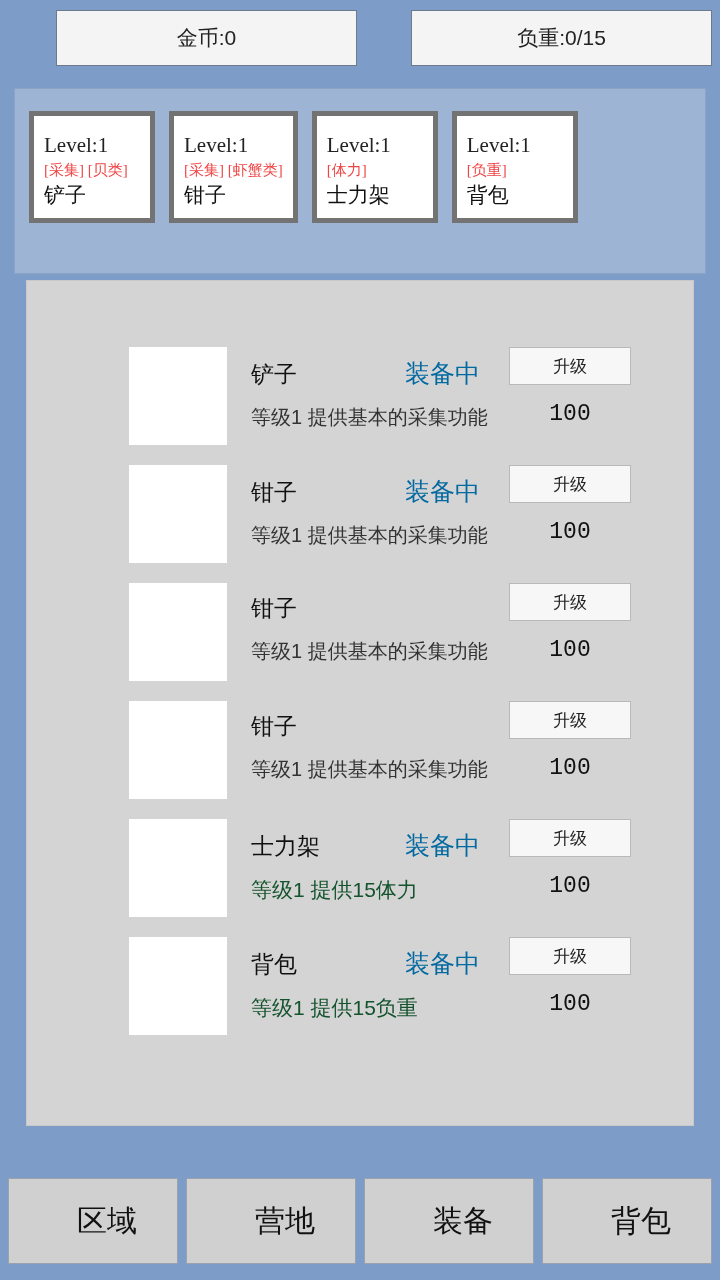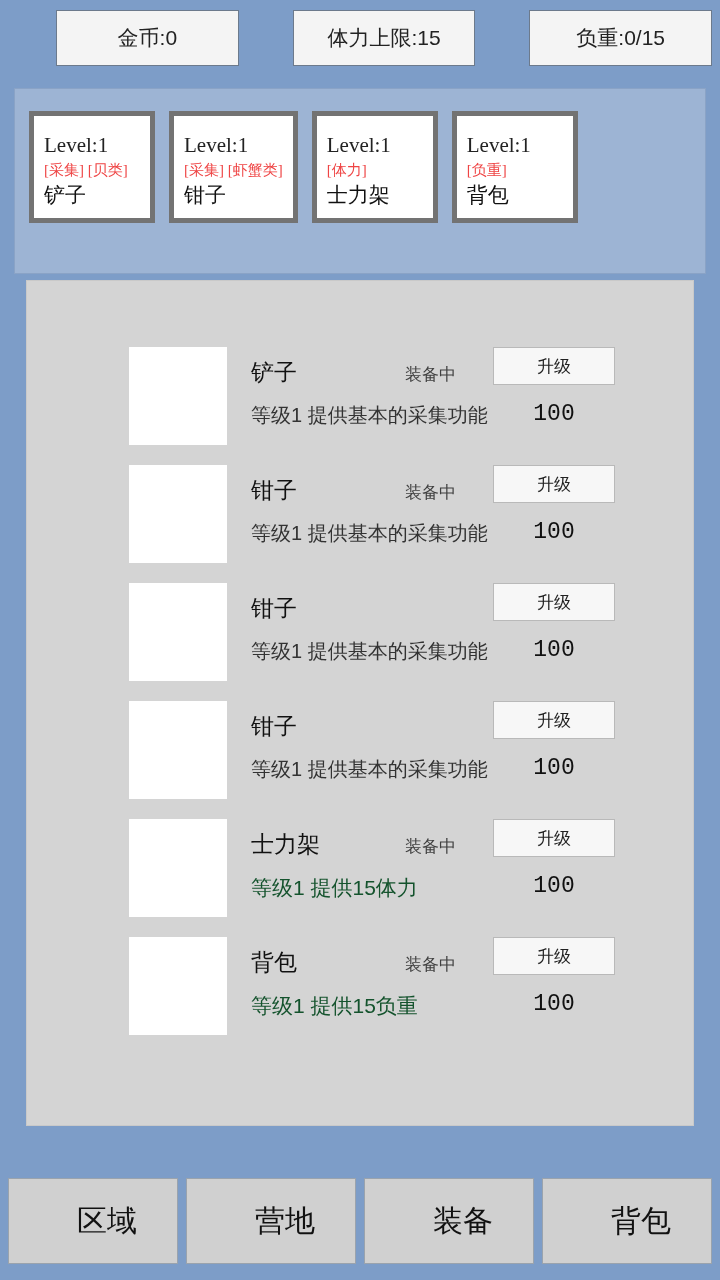--- a/index.html
+++ b/index.html
@@ -94,33 +94,33 @@
   .item-titleline {
     display: flex;
     align-items: baseline;
   }
   .item-name {
     font-size: 23px;
     color: #111;
     min-width: 154px;
   }
   .equipped-tag {
-    font-size: 17px;
-    color: #404040;
+    font-size: 25px;
+    color: #0369a1;
   }
   .item-desc {
     margin-top: 14px;
     font-size: 20px;
     color: #333;
   }
   .item-desc.big { font-size: 21px; color: #14532d; }
 
   .item-right {
     position: absolute;
-    left: 466px;
+    left: 482px;
     top: 0;
     width: 124px;
     text-align: center;
   }
   .upgrade-btn {
     width: 122px;
     height: 38px;
     background: #f7f7f7;
     border: 1px solid #b9b9b9;
     font-size: 17px;
@@ -165,23 +165,20 @@
   }
 </style>
 </head>
 <body>
 
 <div class="statusbar">
   <div class="stat-cell">
     <span>金币:0</span>
   </div>
   <div class="stat-cell">
-    <span>体力上限:15</span>
-  </div>
-  <div class="stat-cell">
     <span>负重:0/15</span>
   </div>
 </div>
 
 <div class="equip-panel">
   <div class="equip-row">
 
     <div class="equip-card">
       <div class="lvl">Level:1</div>
       <div class="tags">[采集] [贝类]</div>

